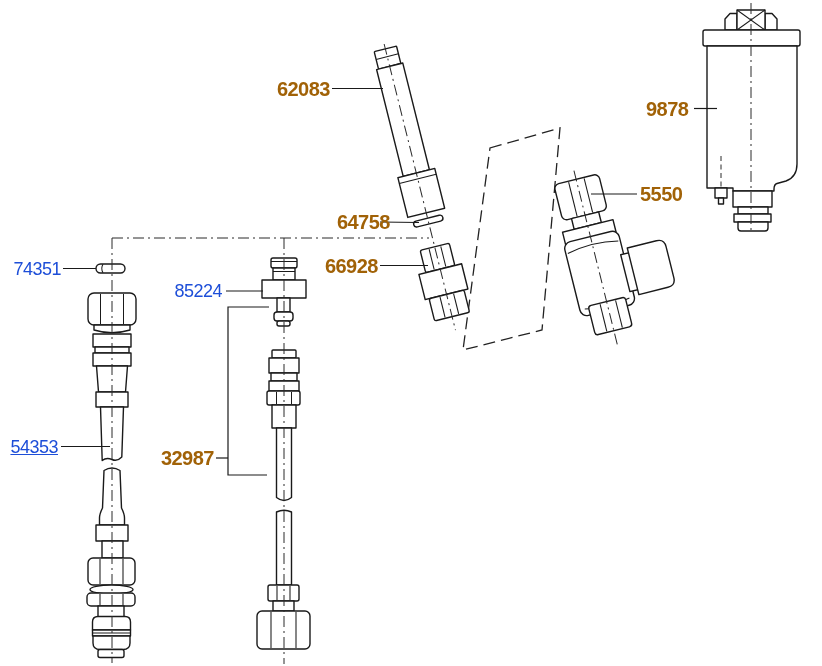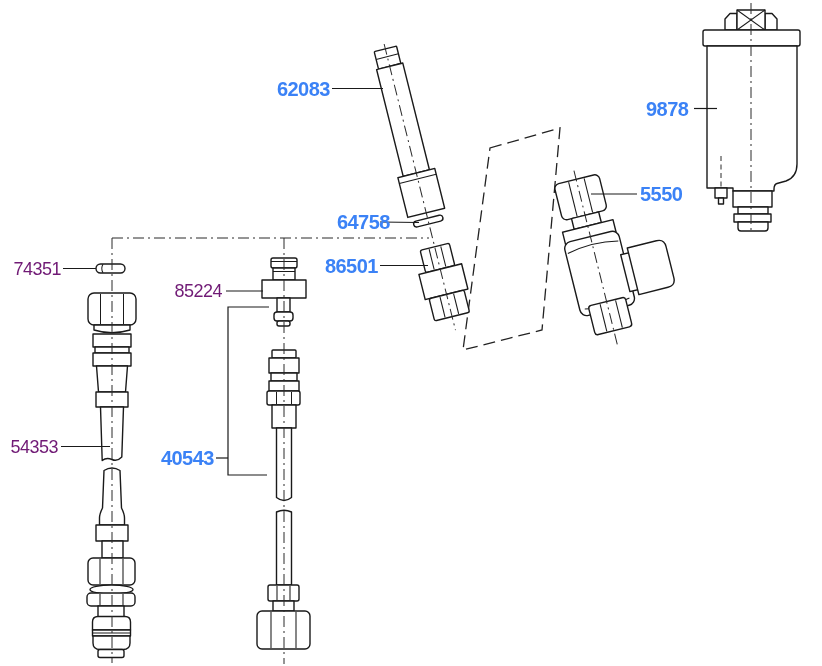--- a/index.html
+++ b/index.html
@@ -1,21 +1,21 @@
 <!DOCTYPE html>
 <html><head>
 <meta charset="utf-8">
 <style>
   html,body{margin:0;padding:0;background:#ffffff;}
   .canvas{position:relative;width:822px;height:666px;background:#fff;overflow:hidden;
           font-family:"Liberation Sans", sans-serif;}
   .canvas svg{position:absolute;left:0;top:0;}
-  .plabel{position:absolute;line-height:1;color:#3b82f6;letter-spacing:-0.5px;white-space:nowrap;}
+  .plabel{position:absolute;line-height:1;color:#a16207;letter-spacing:-0.5px;white-space:nowrap;}
   .plabel.bold{font-weight:bold;font-size:20px;}
-  .plabel.reg{font-weight:normal;font-size:18px;color:#701a75;}
+  .plabel.reg{font-weight:normal;font-size:18px;color:#1d4ed8;}
   .shape{fill:#fff;stroke:#1a1a1a;stroke-width:1.4;stroke-linejoin:round;}
   .thin{fill:none;stroke:#1a1a1a;stroke-width:1.05;}
   .cl{fill:none;stroke:#2a2a2a;stroke-width:1;stroke-dasharray:11 4 2 4;}
   .dash{fill:none;stroke:#2a2a2a;stroke-width:1;stroke-dasharray:5 3.5;}
   .box{fill:none;stroke:#222;stroke-width:1.3;stroke-dasharray:12 6;}
   .ldr{fill:none;stroke:#1a1a1a;stroke-width:1.2;}
 </style>
 </head>
 <body>
 
@@ -177,21 +177,21 @@
   <line class="ldr" x1="226" y1="291" x2="263" y2="291"></line>
   <line class="ldr" x1="61" y1="446.5" x2="110" y2="446.5"></line>
   <line class="ldr" x1="216" y1="458" x2="228" y2="458"></line>
   <polyline class="ldr" points="269,307 228,307 228,475 267,475" fill="none"></polyline>
   <line class="ldr" x1="591" y1="194" x2="637" y2="194"></line>
   <line class="ldr" x1="694" y1="108.5" x2="717" y2="108.5"></line>
 </svg>
 
 <div class="plabel bold" style="top:79px;  right:492px;">62083</div>
 <div class="plabel bold" style="top:212px; right:432px;">64758</div>
-<div class="plabel bold" style="top:256px; right:444px;">86501</div>
+<div class="plabel bold" style="top:256px; right:444px;">66928</div>
 <div class="plabel reg" style="top:260px; right:761px;">74351</div>
 <div class="plabel reg" style="top:282px; right:600px;">85224</div>
-<div class="plabel reg" style="top:438px; right:764px;">54353</div>
-<div class="plabel bold" style="top:448px; right:608px;">40543</div>
+<div class="plabel reg" style="top:438px; right:764px;text-decoration:underline;">54353</div>
+<div class="plabel bold" style="top:448px; right:608px;">32987</div>
 <div class="plabel bold" style="top:184px; left:640px;">5550</div>
 <div class="plabel bold" style="top:99px;  left:646px;text-align:right;">9878</div>
 
 </div>
 
 </body></html>

